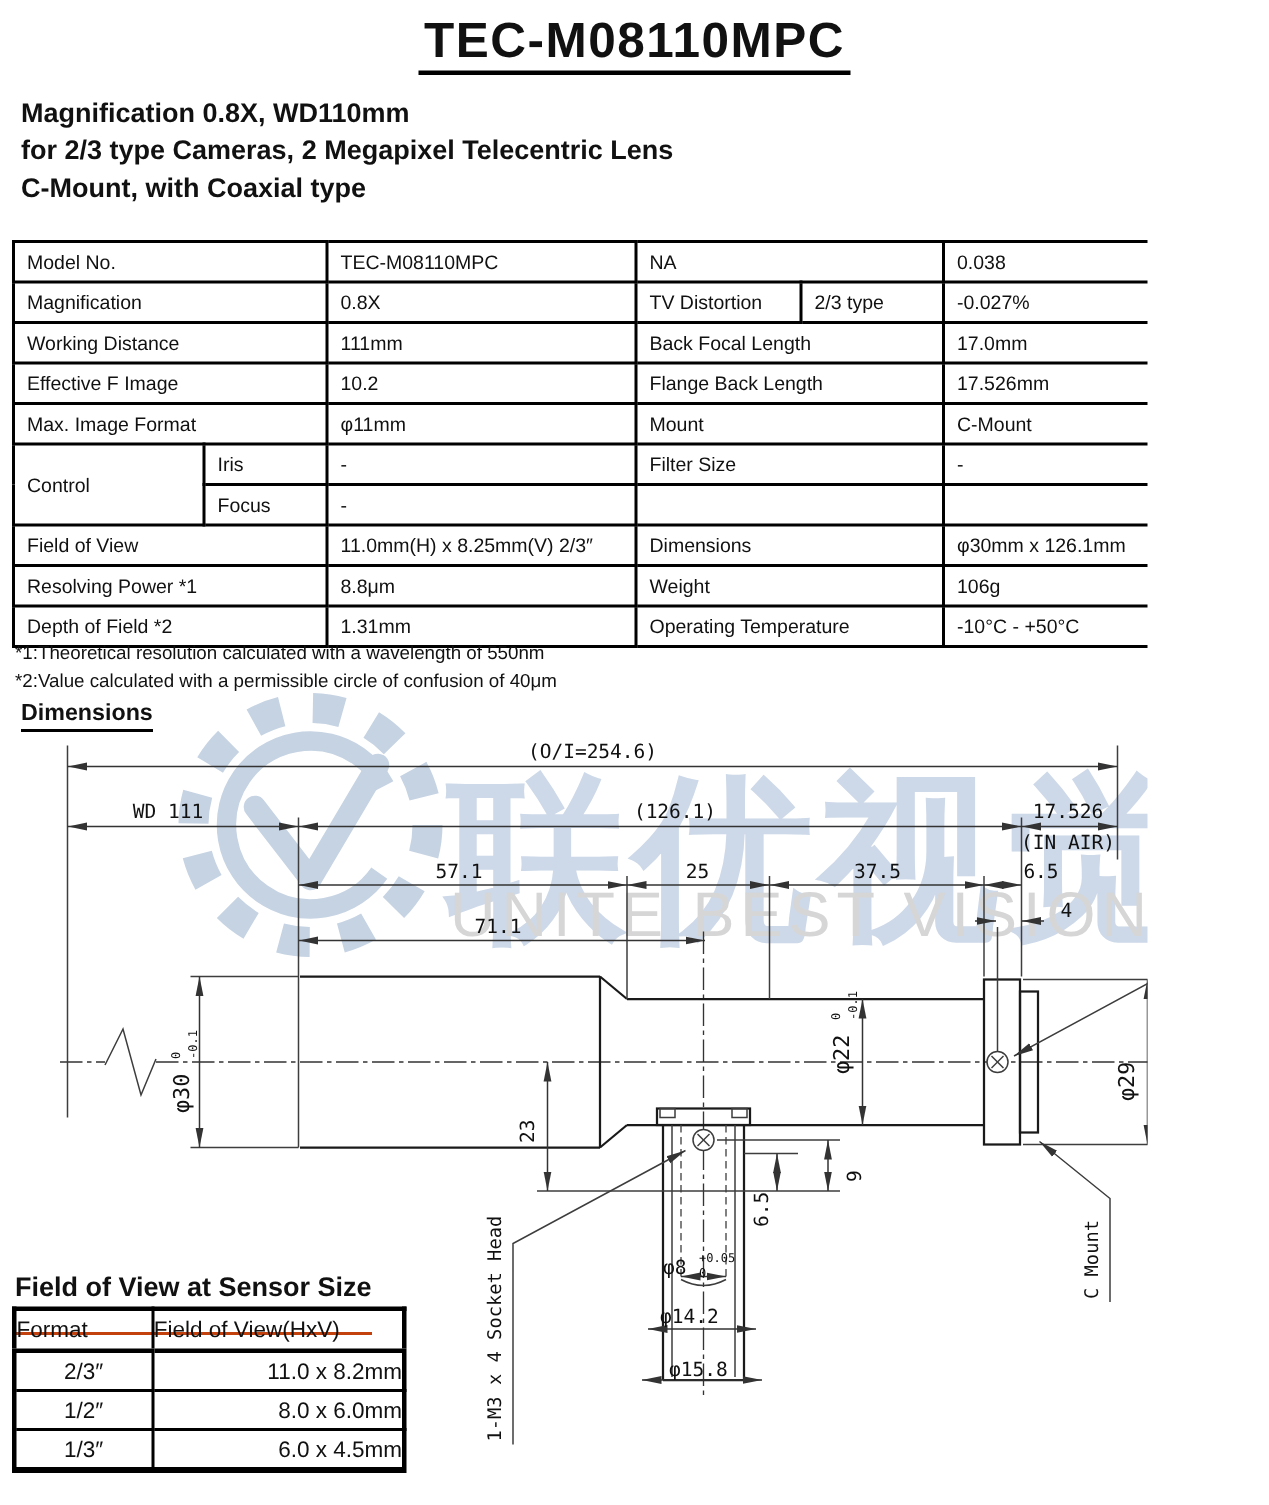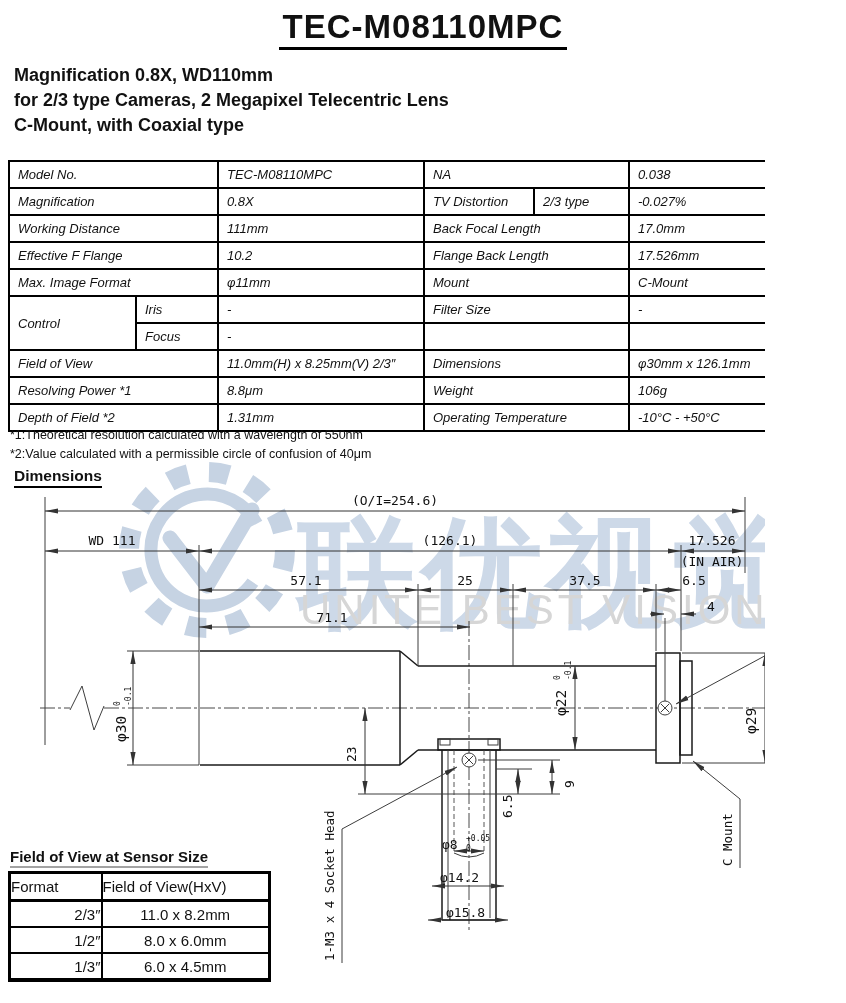--- a/index.html
+++ b/index.html
@@ -8,37 +8,37 @@
   
   .title-wrap{position:absolute;top:8px;left:0;width:846px;text-align:center;}
   .title{display:inline-block;font-size:33px;font-weight:700;letter-spacing:1px;
          border-bottom:3px solid #000;padding:0 4px 1px 4px;}
   
   .subtitle{position:absolute;left:14px;top:63px;font-size:18px;font-weight:700;line-height:25px;}
   
   table.spec{position:absolute;left:8px;top:160px;width:830px;border-collapse:collapse;
              table-layout:fixed;font-size:13px;}
   table.spec td{border:2px solid #000;height:25px;padding:0 4px 0 8px;vertical-align:middle;
-                overflow:hidden;white-space:nowrap;font-style:italic;}
+                overflow:hidden;white-space:nowrap;}
   
   .fnotes{position:absolute;left:10px;top:426px;font-size:12.5px;line-height:19px;}
   
   .dimhead{position:absolute;left:14px;top:467px;font-size:15.5px;font-weight:700;
            border-bottom:2px solid #000;padding-bottom:1px;}
   
   svg.draw{position:absolute;left:0;top:455px;}
   
-  .fovhead{position:absolute;left:10px;top:848px;font-size:15px;font-weight:700;
-           border-bottom:2px solid #a3a3a3;padding-bottom:1px;}
+  .fovhead{position:absolute;left:10px;top:848px;font-size:18px;font-weight:700;
+           border-bottom:2px solid #c2410c;padding-bottom:19px;}
   table.fov{position:absolute;left:8px;top:871px;width:260px;border-collapse:collapse;
             table-layout:fixed;font-size:15px;border:3px solid #000;border-bottom:4px solid #000;}
   table.fov th{border:2px solid #000;border-bottom:3px solid #000;height:25px;font-weight:400;
                text-align:left;padding:0;}
-  table.fov td{border:2px solid #000;height:24px;padding:0;text-align:center;}
-  table.fov td.fmt{text-align:right;}
+  table.fov td{border:2px solid #000;height:24px;padding:0;text-align:right;}
+  table.fov td.fmt{text-align:center;}
   
   .out{stroke:#1a1a1a;stroke-width:1.5;fill:none;}
   .thn{stroke:#3d3d3d;stroke-width:1;fill:none;}
   .dim{stroke:#333;stroke-width:1;fill:none;}
   .mm{marker-start:url(#a);marker-end:url(#a);}
   .me{marker-end:url(#a);}
   .ctr{stroke:#333;stroke-width:0.9;fill:none;stroke-dasharray:15 3 3 3;}
   .hid{stroke:#444;stroke-width:0.9;fill:none;stroke-dasharray:5 3;}
   text.d{font-family:"DejaVu Sans Mono",monospace;font-size:13px;fill:#111;}
   text.dm{font-family:"DejaVu Sans Mono",monospace;font-size:14.5px;fill:#111;}
@@ -86,21 +86,21 @@
         <td>2/3 type</td>
         <td>-0.027%</td>
       </tr>
       <tr>
         <td colspan="2">Working Distance</td>
         <td>111mm</td>
         <td colspan="2">Back Focal Length</td>
         <td>17.0mm</td>
       </tr>
       <tr>
-        <td colspan="2">Effective F Flange</td>
+        <td colspan="2">Effective F Image</td>
         <td>10.2</td>
         <td colspan="2">Flange Back Length</td>
         <td>17.526mm</td>
       </tr>
       <tr>
         <td colspan="2">Max. Image Format</td>
         <td>φ11mm</td>
         <td colspan="2">Mount</td>
         <td>C-Mount</td>
       </tr>

